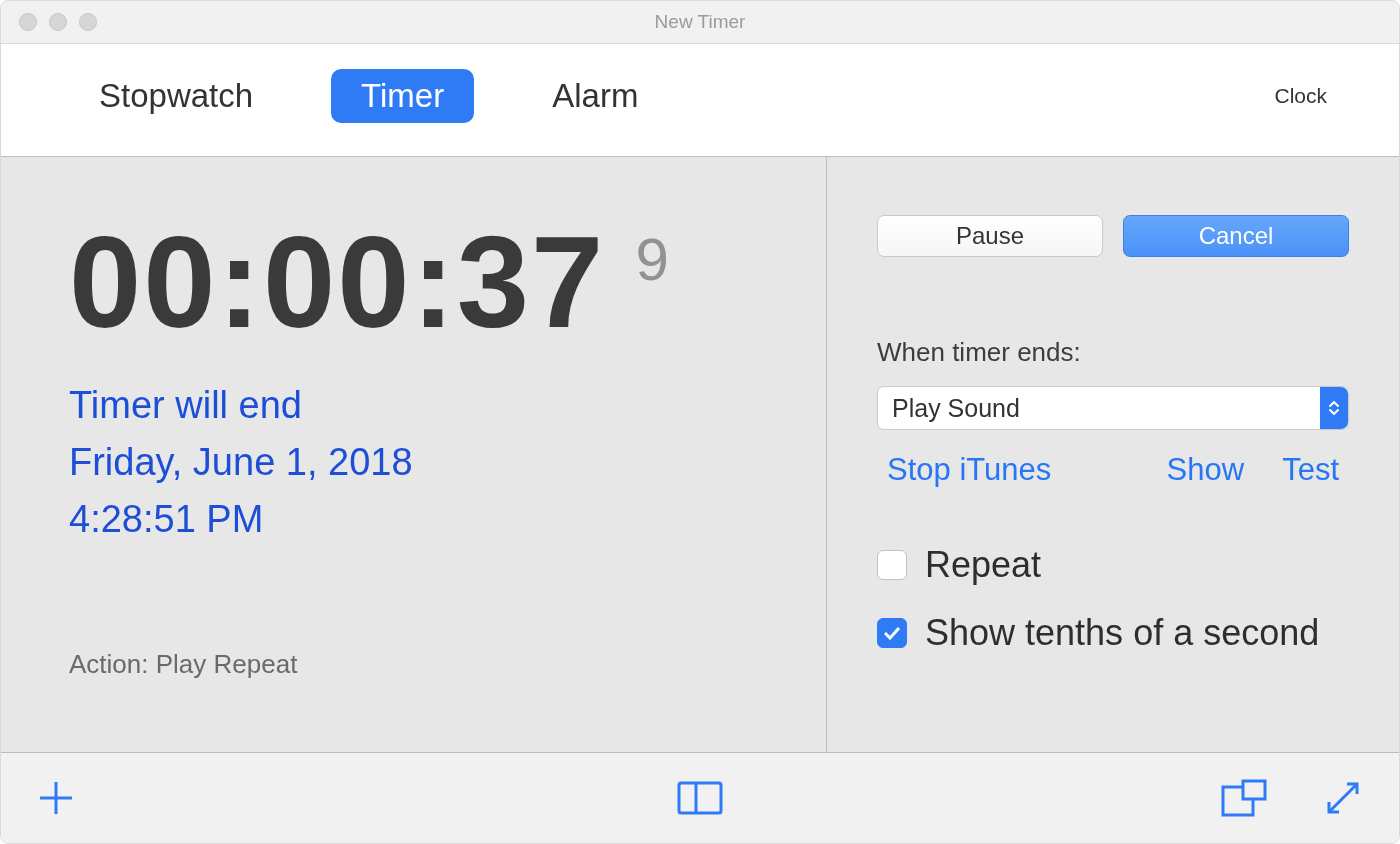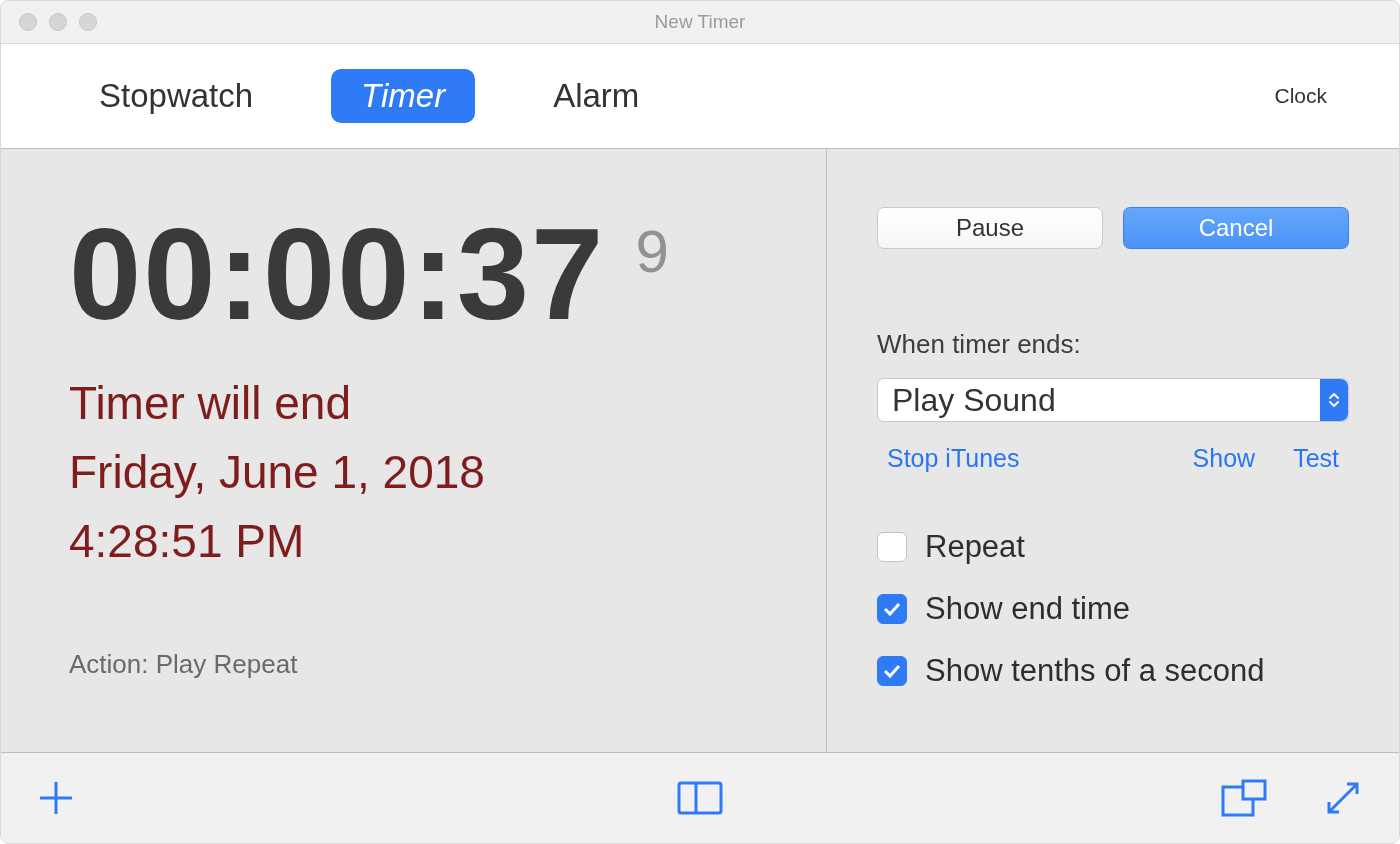--- a/index.html
+++ b/index.html
@@ -3,48 +3,48 @@
 <meta charset="utf-8">
 <style>
   html,body{margin:0;padding:0;font-family:-apple-system,BlinkMacSystemFont,"Helvetica Neue",Arial,sans-serif;background:#fff;color:#333;-webkit-font-smoothing:antialiased;}
   .window{width:1400px;height:844px;display:flex;flex-direction:column;box-sizing:border-box;border:1px solid #d9d9d9;border-radius:8px;overflow:hidden;}
   
   .titlebar{height:42px;background:#f1f1f1;border-bottom:1px solid #d9d9d9;display:flex;align-items:center;position:relative;}
   .traffic-lights{display:flex;gap:12px;margin-left:18px;}
   .traffic-lights .dot{width:16px;height:16px;border-radius:50%;background:#d6d6d6;border:1px solid #c6c6c6;}
   .titlebar .title{position:absolute;left:0;right:0;text-align:center;color:#9b9b9b;font-size:19px;}
   
-  .tabbar{height:104px;background:#fff;border-bottom:1px solid #bdbdbd;display:flex;align-items:center;justify-content:space-between;padding:0 72px 0 68px;}
+  .tabbar{height:104px;background:#fff;border-bottom:1px solid #bdbdbd;display:flex;align-items:center;justify-content:space-between;padding:0 72px 8px 68px;}
   .tabs-left{display:flex;align-items:center;gap:48px;}
   .tab{font-size:33px;color:#333;padding:8px 30px;border-radius:10px;cursor:pointer;}
-  .tab.selected{background:#2f7bf6;color:#fff;font-style:italic;}
+  .tab.selected{background:#2f7bf6;color:#fff;}
   .tab-right{font-size:21px;color:#333;}
   
   .content{flex:1;display:flex;background:#e7e7e7;min-height:0;}
   .left-pane{flex:1;border-right:1px solid #bdbdbd;padding:60px 68px 40px 68px;box-sizing:border-box;display:flex;flex-direction:column;}
   .time-digits{display:flex;align-items:flex-start;}
   .main-time{font-size:130px;color:#3a3a3a;font-weight:700;letter-spacing:2px;line-height:1;}
   .tenths{font-size:60px;color:#929292;margin-left:30px;margin-top:8px;}
-  .end-block{margin-top:30px;color:#7f1d1d;font-size:46px;line-height:1.5;}
+  .end-block{margin-top:30px;color:#1d4ed8;font-size:38px;line-height:1.5;}
   .end-block div{margin:0;}
   .status-block{margin-top:auto;color:#6a6a6a;font-size:26px;line-height:1.4;padding-bottom:30px;}
   
   .right-pane{width:572px;padding:58px 50px 40px 50px;box-sizing:border-box;}
   .button-row{display:flex;gap:20px;margin-bottom:80px;}
   .btn{flex:1;height:40px;border-radius:7px;font-size:24px;display:flex;align-items:center;justify-content:center;cursor:pointer;border:1px solid #c9c9c9;background:linear-gradient(#ffffff,#f6f6f6);}
   .btn.primary{background:linear-gradient(#65a7fb,#4b92f8);color:#fff;border:1px solid #3b82e6;}
   .section-label{font-size:26px;color:#3d3d3d;margin-bottom:18px;}
-  .select{position:relative;height:42px;background:#fff;border:1px solid #c9c9c9;border-radius:7px;display:flex;align-items:center;padding:0 14px;font-size:32px;color:#333;margin-bottom:22px;cursor:pointer;}
+  .select{position:relative;height:42px;background:#fff;border:1px solid #c9c9c9;border-radius:7px;display:flex;align-items:center;padding:0 14px;font-size:25px;color:#333;margin-bottom:22px;cursor:pointer;}
   .select .stepper{position:absolute;right:0;top:0;bottom:0;width:28px;background:#2f7bf6;border-radius:0 7px 7px 0;display:flex;flex-direction:column;align-items:center;justify-content:center;color:#fff;}
   .stepper svg{display:block;}
-  .link-row{display:flex;align-items:center;font-size:25px;color:#2976f5;margin-bottom:56px;padding:0 10px;}
+  .link-row{display:flex;align-items:center;font-size:31px;color:#2976f5;margin-bottom:56px;padding:0 10px;}
   .link{cursor:pointer;}
   .link-row .spacer{flex:1;}
   .link-row .link + .link{margin-left:38px;}
-  .check-row{display:flex;align-items:center;font-size:31px;color:#2e2e2e;margin-bottom:26px;cursor:pointer;}
+  .check-row{display:flex;align-items:center;font-size:36px;color:#2e2e2e;margin-bottom:26px;cursor:pointer;}
   .checkbox{width:28px;height:28px;border-radius:6px;border:1px solid #c3c3c3;background:#fff;margin-right:18px;display:flex;align-items:center;justify-content:center;}
   .checkbox.checked{background:#2f7bf6;border-color:#2f7bf6;}
   .checkbox.checked svg{display:block;}
   .checkbox svg{display:none;stroke:#fff;stroke-width:3;fill:none;}
   
   .footer{height:90px;background:#f1f1f1;border-top:1px solid #bdbdbd;display:flex;align-items:center;padding:0 36px;}
   .footer .foot-btn{cursor:pointer;color:#2f7bf6;display:flex;align-items:center;justify-content:center;}
   .footer .left{margin-right:auto;}
   .footer .center{position:absolute;left:50%;transform:translateX(-50%);}
   .footer{position:relative;}
@@ -117,28 +117,20 @@
         <span class="link">Test</span>
       </div>
 
       <div class="check-row">
         <span class="checkbox">
           
         </span>
         <span>Repeat</span>
       </div>
 
-      <div class="check-row">
-        <span class="checkbox checked">
-          <svg width="18" height="14" viewBox="0 0 18 14">
-              <path d="M2 7 L7 12 L16 2"></path>
-            </svg>
-        </span>
-        <span>Show end time</span>
-      </div>
 
       <div class="check-row">
         <span class="checkbox checked">
           <svg width="18" height="14" viewBox="0 0 18 14">
               <path d="M2 7 L7 12 L16 2"></path>
             </svg>
         </span>
         <span>Show tenths of a second</span>
       </div>
     </div>

